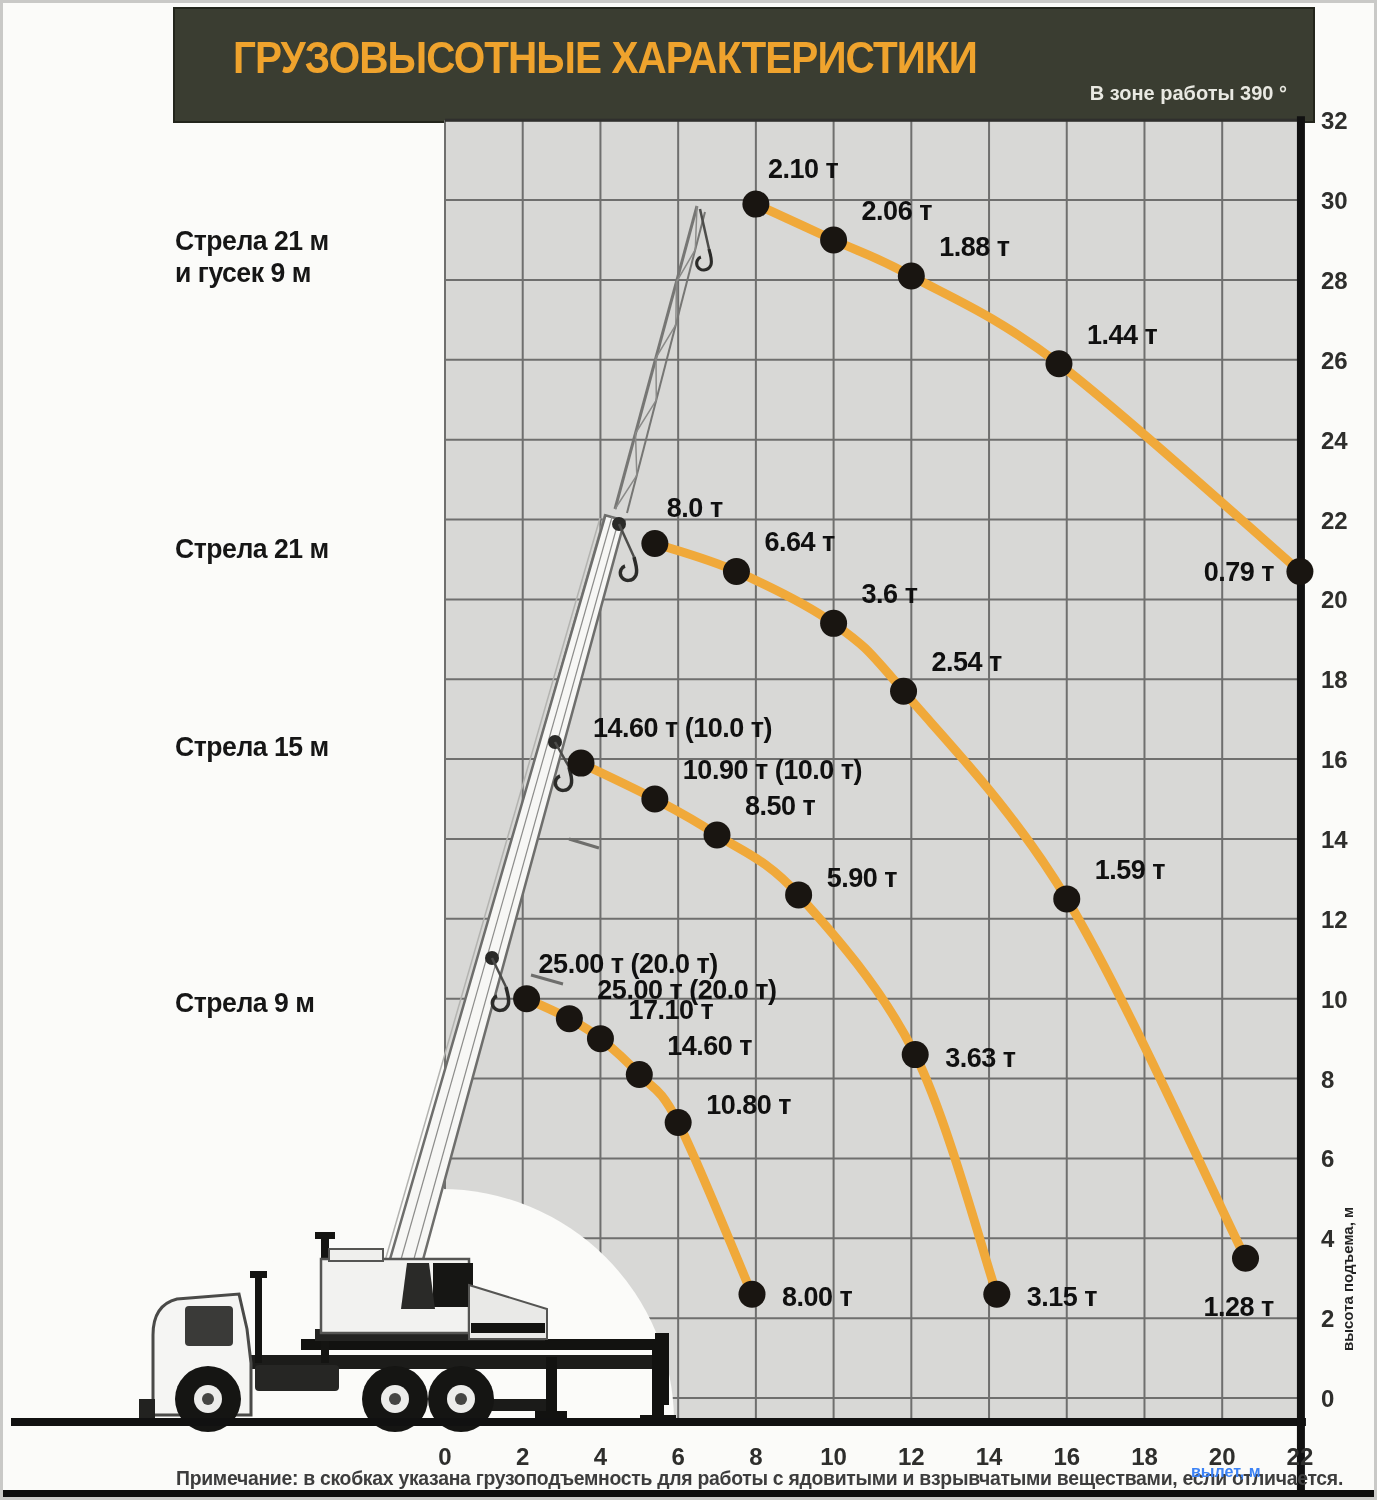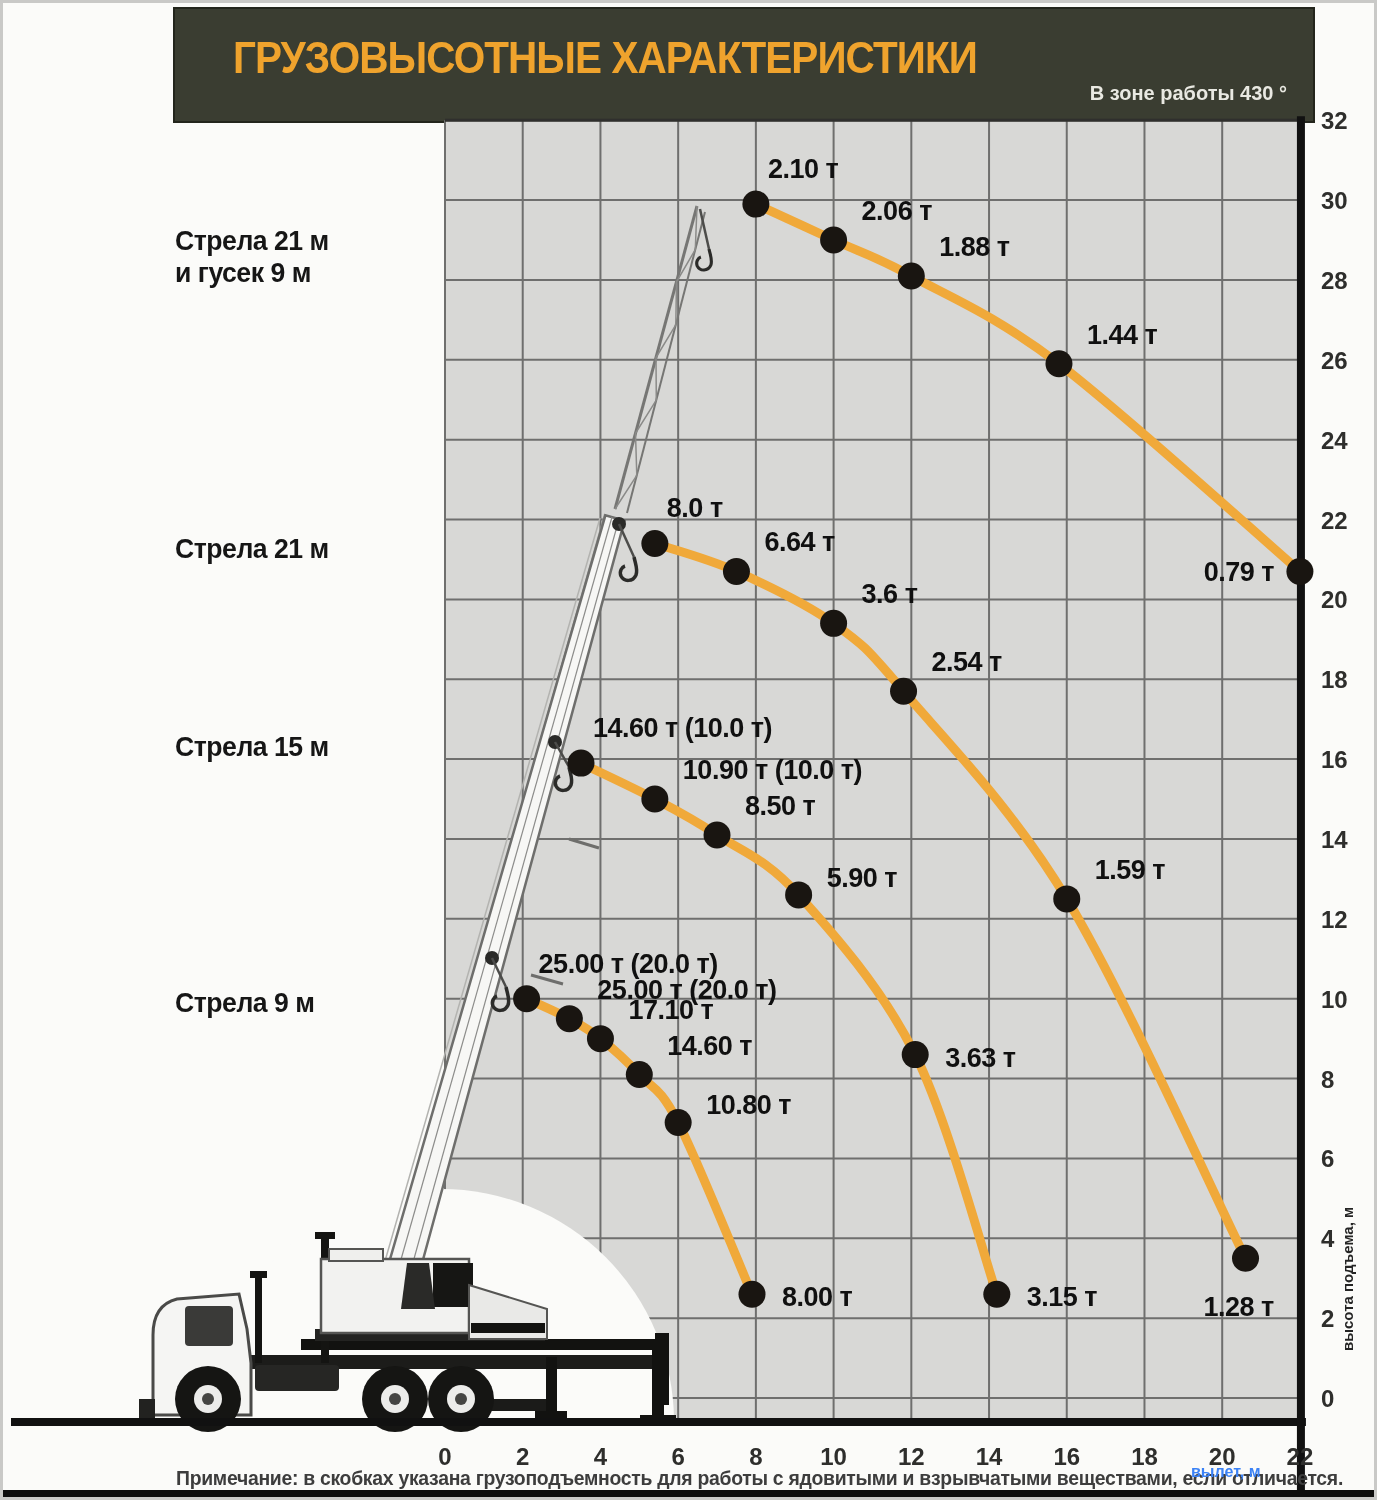--- a/index.html
+++ b/index.html
@@ -48,21 +48,21 @@
     position:absolute; left:0; top:1487px; width:1377px; height:13px; background:#0d0d0d;
   }
 </style>
 </head>
 <body>
 
 <div class="page">
 
   <div class="hdr">
     <div class="title">ГРУЗОВЫСОТНЫЕ ХАРАКТЕРИСТИКИ</div>
-    <div class="subtitle">В зоне работы 430 °</div>
+    <div class="subtitle">В зоне работы 390 °</div>
   </div>
 
   <div class="series-label" style="left:172px; top:222px;">
     <div>Стрела 21 м</div>
     <div>и гусек 9 м</div>
   </div>
   <div class="series-label" style="left:172px; top:530px;">
     <div>Стрела 21 м</div>
   </div>
   <div class="series-label" style="left:172px; top:728px;">

